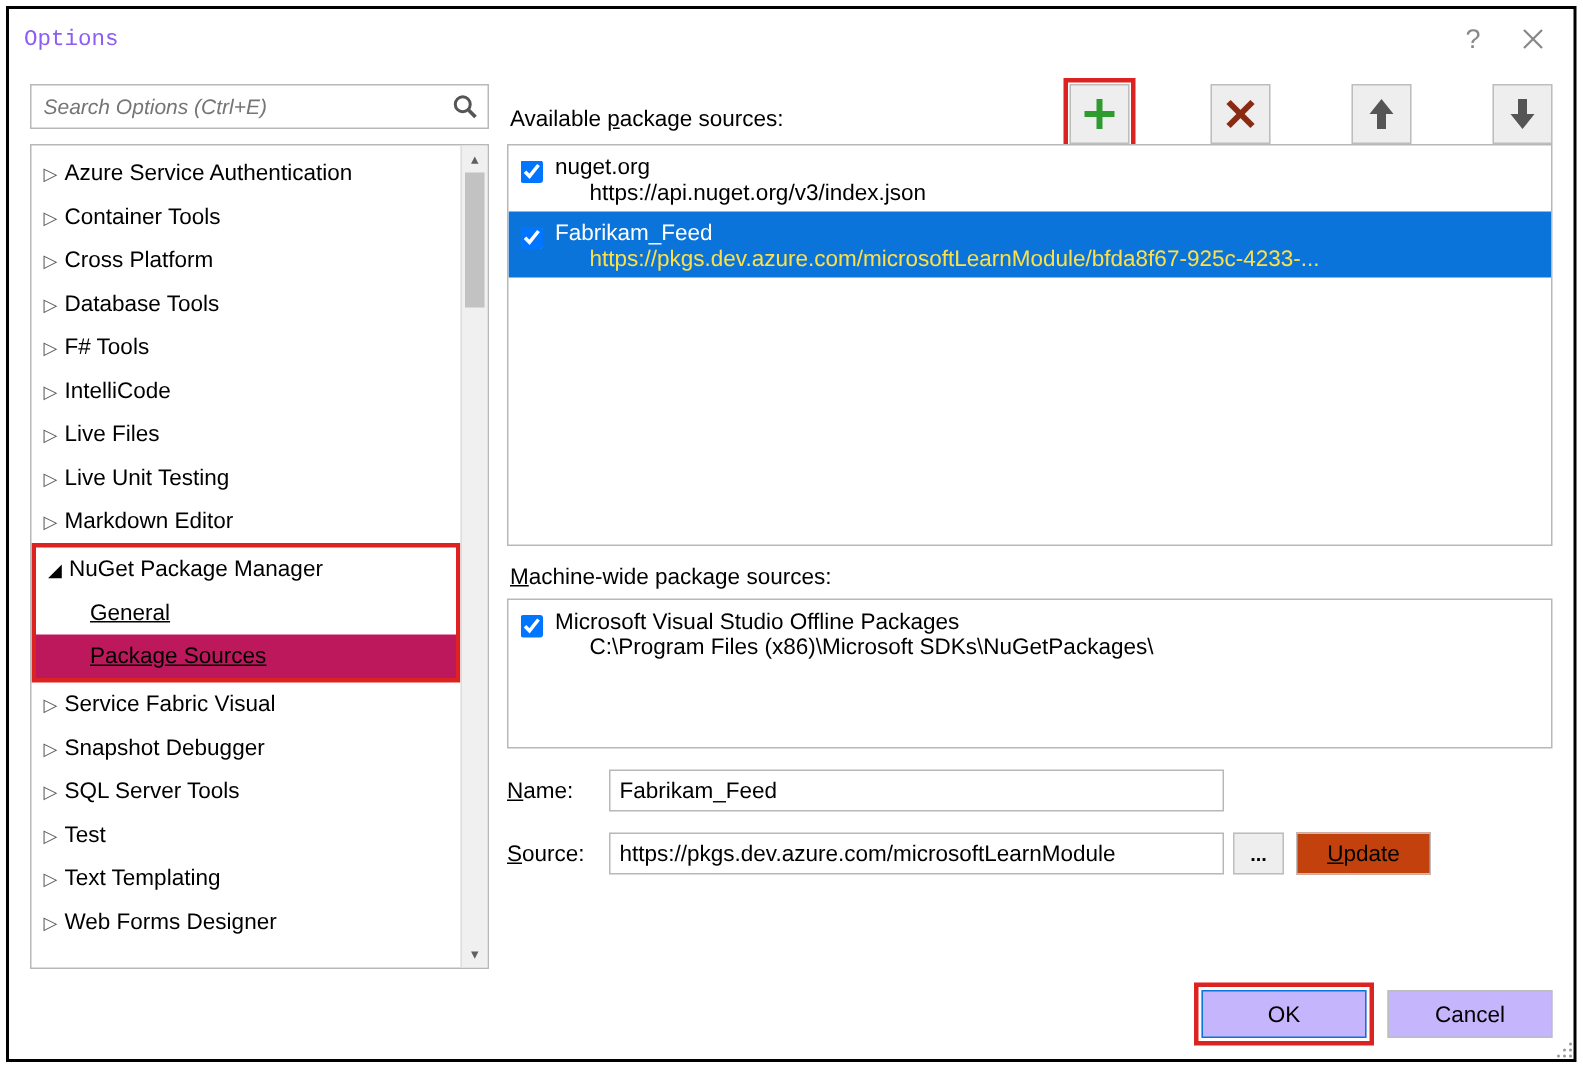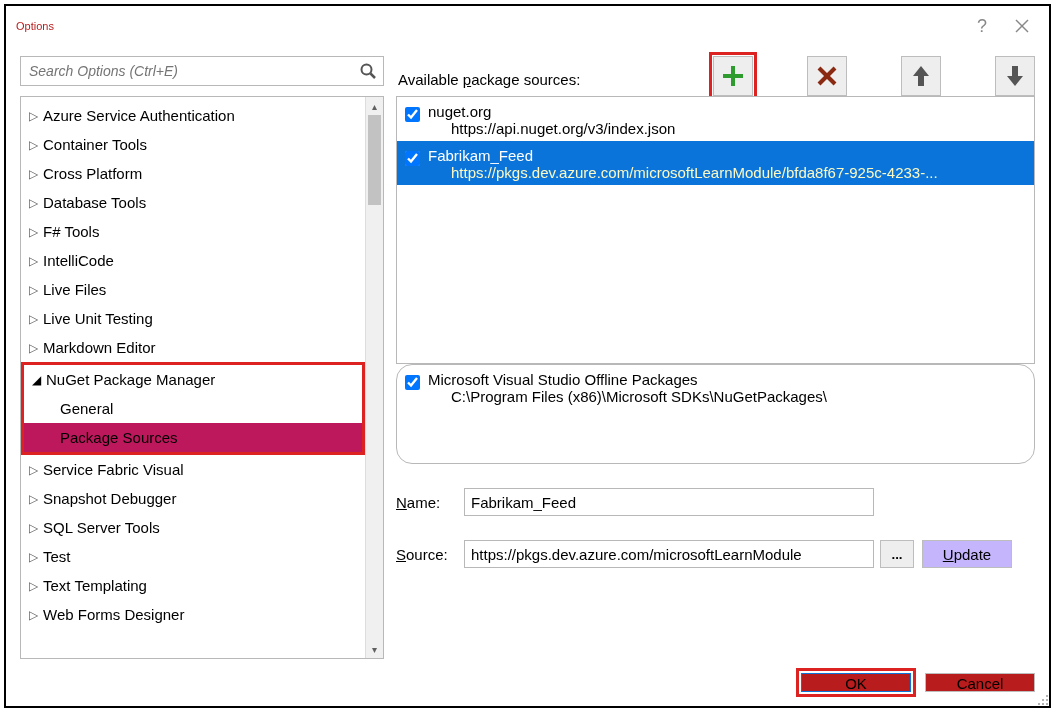--- a/index.html
+++ b/index.html
@@ -18,35 +18,35 @@
     display: flex;
     flex-direction: column;
     background: #fff;
   }
   .titlebar {
     display: flex;
     align-items: center;
     padding: 6px 10px;
     height: 40px;
   }
-  .titlebar .title { flex: 1; color: #b91c1c; font-size: 11px; }
+  .titlebar .title { flex: 1; color: #8b5cf6; font-size: 15px; font-family: Liberation Mono, monospace; }
   .titlebar .win-btn {
     width: 34px; height: 28px; display: flex; align-items: center; justify-content: center;
     color: #888; margin-left: 6px;
   }
   .body {
     flex: 1;
     display: flex;
     padding: 10px 14px 0 14px;
     gap: 12px;
     overflow: hidden;
   }
   
   .left {
-    width: 364px;
+    width: 306px;
     display: flex;
     flex-direction: column;
   }
   .search-wrap {
     border: 1px solid #b8b8b8;
     background: #fff;
     display: flex;
     align-items: center;
     height: 30px;
     padding: 0 6px;
@@ -76,21 +76,21 @@
   .tree-item {
     display:flex; align-items:center;
     height:29px;
     padding-left:8px;
     font-size:15px;
   }
   .tree-item .caret {
     width:14px; font-size:12px; color:#5a5a5a;
   }
   .tree-item .caret.open { color:#000; }
-  .tree-item.child { padding-left: 36px; }
+  .tree-item.child { padding-left: 36px; text-decoration: underline; }
   .tree-item.selected { background:#be185d; }
   .tree-item .label { white-space:nowrap; }
   .red-box-group {
     border:3px solid #d22;
   }
   
   .right {
     flex:1;
     display:flex;
     flex-direction:column;
@@ -101,49 +101,49 @@
   .toolbar-row .spacer{flex:1;}
   .icon-btn{
     width:40px; height:40px; border:1px solid #bdbdbd; background:#eee;
     display:flex; align-items:center; justify-content:center; margin-left:6px;
   }
   .icon-btn.red-highlight{ outline:3px solid #d22; outline-offset:1px; }
   .list-box{
     border:1px solid #b8b8b8; background:#fff; overflow:hidden;
   }
   .available-box{ height:268px; }
-  .machine-box{ height:100px;border-radius:16px; }
+  .machine-box{ height:100px; }
   .src-item{
     display:flex; align-items:flex-start; padding:6px 8px 4px 8px;
   }
   .src-item.selected{ background:#0a74da; color:#fff; }
   .src-item input[type=checkbox]{ margin:4px 8px 0 0; width:15px;height:15px;}
   .src-item .txt{flex:1; overflow:hidden;}
   .src-item .name{font-size:15px;}
   .src-item .url{font-size:15px; white-space:nowrap; overflow:hidden; text-overflow:ellipsis;margin-left:23px;}
-  .src-item.selected .url{color:#fef9c3;}
-  .form-row{ display:flex; align-items:center; margin-top:24px; }
+  .src-item.selected .url{color:#fde047;}
+  .form-row{ display:flex; align-items:center; margin-top:14px; }
   .form-row .lbl{ width:68px; font-size:15px;}
   .txt-input{
     flex:1; height:28px; border:1px solid #b8b8b8; padding:0 6px; font-size:15px;
   }
   .browse-btn{
     width:34px; height:28px; border:1px solid #bdbdbd; background:#eee; margin-left:6px;
     display:flex;align-items:center;justify-content:center; font-weight:bold;
   }
   .update-btn{
-    width:90px; height:28px; border:1px solid #bdbdbd; background:#c4b5fd; margin-left:8px;
+    width:90px; height:28px; border:1px solid #bdbdbd; background:#c2410c; margin-left:8px;
     font-size:15px;
   }
   .footer{
     display:flex; justify-content:flex-end; gap:14px;
     padding: 14px 14px 14px 0;
   }
   .footer .btn{
-    width:110px; height:19px; border:1px solid #bdbdbd; background:#b91c1c;
+    width:110px; height:32px; border:1px solid #bdbdbd; background:#c4b5fd;
     font-size:15px;
   }
   .footer .btn.primary{ border:1.5px solid #0a74da; }
   .footer .btn.red-highlight{ outline:3px solid #d22; outline-offset:2px; }
   .resize-grip{
     position:absolute; right:6px; bottom:6px; width:14px;height:14px;
   }
   svg{display:block;}
 </style>
 </head>
@@ -296,20 +296,21 @@
           </div>
           <div class="src-item selected">
             <input type="checkbox" checked="" style="">
             <div class="txt">
               <div class="name">Fabrikam_Feed</div>
               <div class="url">https://pkgs.dev.azure.com/microsoftLearnModule/bfda8f67-925c-4233-...</div>
             </div>
           </div>
         </div>
 
+      <div class="section-label"><span class="underline">M</span>achine-wide package sources:</div>
 
       <div class="list-box machine-box" id="machine-list">
           <div class="src-item">
             <input type="checkbox" checked="" style="">
             <div class="txt">
               <div class="name">Microsoft Visual Studio Offline Packages</div>
               <div class="url">C:\Program Files (x86)\Microsoft SDKs\NuGetPackages\</div>
             </div>
           </div>
         </div>

